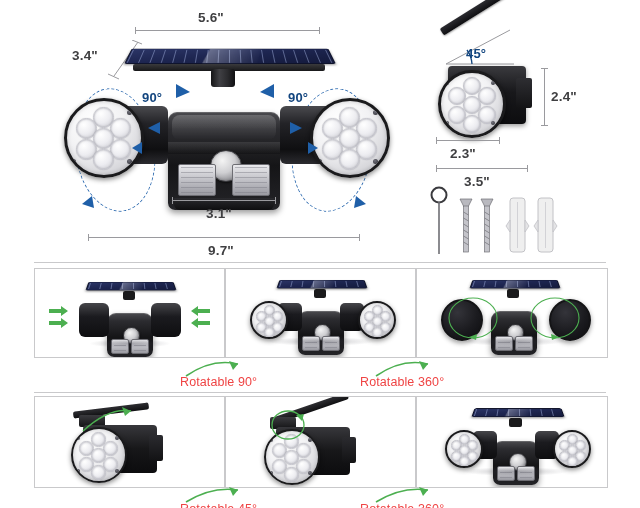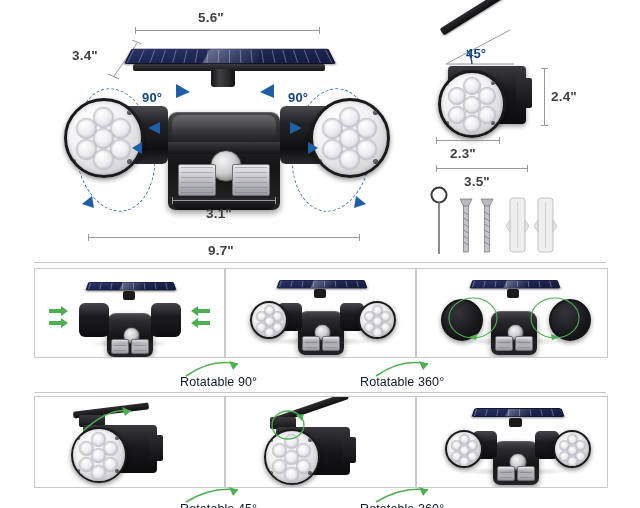--- a/index.html
+++ b/index.html
@@ -17,21 +17,21 @@
   
   .dim-label{
     font-size:13.5px;font-weight:700;color:#3f3f41;
     letter-spacing:.2px;white-space:nowrap;
   }
   .angle-label{
     font-size:13px;font-weight:700;color:#12457f;
     letter-spacing:.2px;white-space:nowrap;
   }
   .rot-label{
-    font-size:12.5px;font-weight:400;color:#0f172a;
+    font-size:12.5px;font-weight:400;color:#ef4444;
     white-space:nowrap;letter-spacing:.1px;
   }
 
   
   .dline-h{height:1px;background:#9a9a9e;}
   .dline-v{width:1px;background:#9a9a9e;}
   .tick-v{width:1px;height:7px;background:#9a9a9e;position:absolute;top:-3px;}
   .tick-h{height:1px;width:7px;background:#9a9a9e;position:absolute;left:-3px;}
 
   

